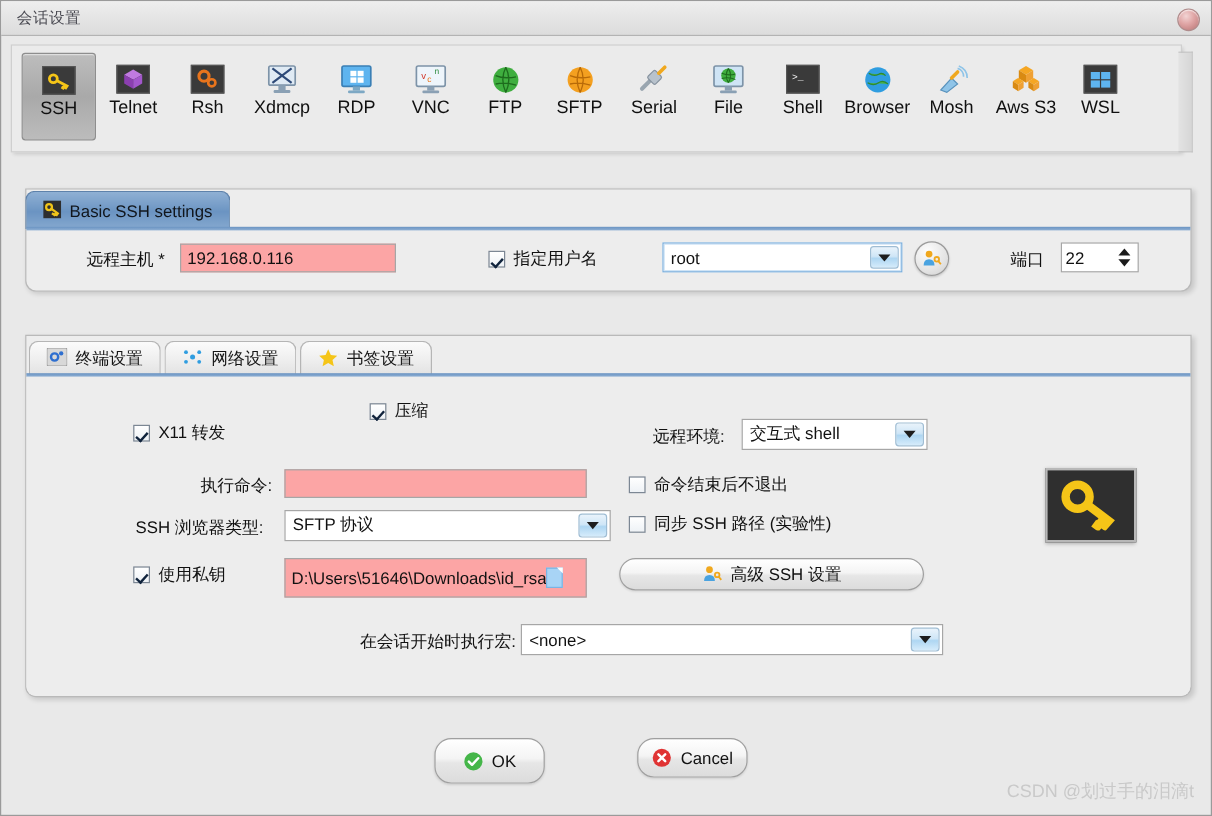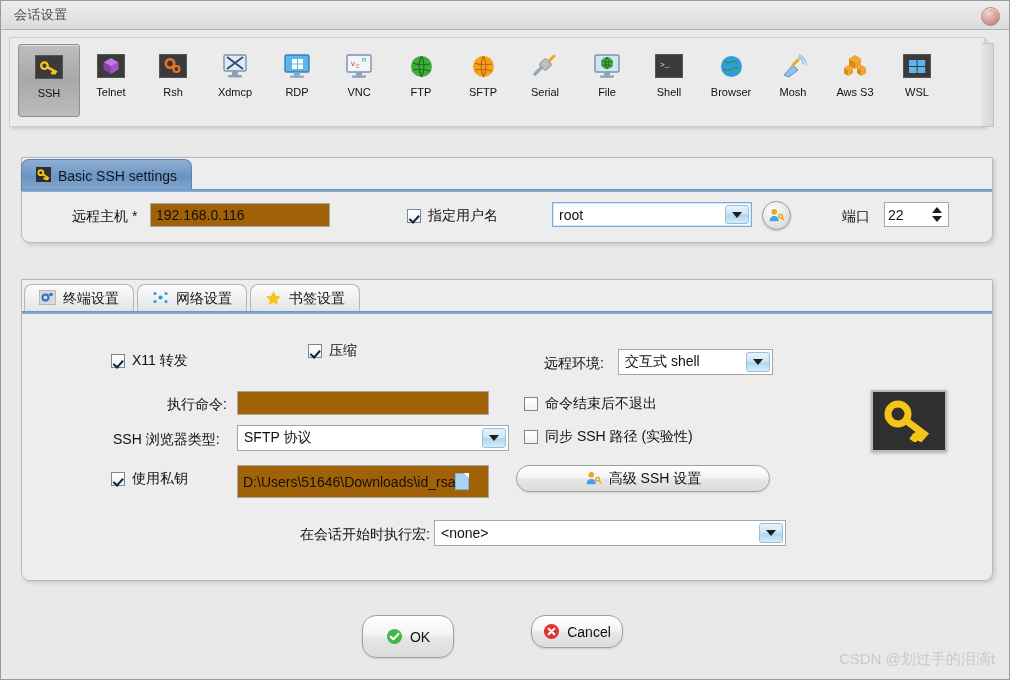--- a/index.html
+++ b/index.html
@@ -27,21 +27,21 @@
   .toolbar{position:absolute;left:0;top:0;width:976px;height:90px;
     background:#ebebeb;border:1px solid #cfcfcf;box-sizing:border-box;
     box-shadow:2px 2px 3px rgba(0,0,0,.13);}
   .toolbar-inner{display:flex;align-items:flex-start;height:100%;padding:6px 2px 0 8px;box-sizing:border-box;}
   .proto{width:62px;display:flex;flex-direction:column;align-items:center;
     padding-top:7px;border-radius:3px;cursor:default;}
   .proto.sel{background:linear-gradient(to bottom,#bdbdbd 0%,#a9a9a9 50%,#bcbcbc 100%);
     border:1px solid #8e8e8e;box-shadow:inset 0 1px 0 rgba(255,255,255,.5);
     height:73px;box-sizing:border-box;}
   .proto .ico{width:30px;height:30px;display:flex;align-items:center;justify-content:center;}
-  .proto .lbl{margin-top:5px;font-size:11px;color:#101010;white-space:nowrap;}
+  .proto .lbl{font-size:15px;color:#101010;white-space:nowrap;}
   .tile{width:28px;height:24px;background:#3a3a3a;border:1px solid #555;
         display:flex;align-items:center;justify-content:center;box-sizing:border-box;}
   .scrollnub{position:absolute;right:0;top:6px;width:12px;height:84px;
     background:linear-gradient(to right,#e3e3e3,#d6d6d6);border:1px solid #c4c4c4;
     border-left:none;box-sizing:border-box;}
 
   
   .panel{position:absolute;background:#ededed;border:1px solid #b9b9b9;
     border-radius:0 0 9px 9px;box-sizing:border-box;
     box-shadow:2px 2px 4px rgba(0,0,0,.14);}
@@ -53,21 +53,21 @@
     color:#11161c;border-color:#5e82ab;height:32px;}
   .tab.inactive{background:linear-gradient(to bottom,#fbfbfb 0%,#eeeeee 55%,#e2e2e2 100%);
     color:#161616;border-color:#b5b5b5;}
   .tab .tlbl{white-space:nowrap;}
   .panelbody{position:absolute;left:0;right:0;bottom:0;}
   .blueline{position:absolute;left:0;right:0;height:3px;
     background:linear-gradient(to bottom,#6a93c2,#8fb0d4);}
 
   
   .lab{font-size:14px;color:#111;white-space:nowrap;}
-  .tf{background:#a16207;border:1px solid #a6a6a6;box-sizing:border-box;
+  .tf{background:#fca5a5;border:1px solid #a6a6a6;box-sizing:border-box;
     font-size:14px;color:#111;padding:0 5px;display:flex;align-items:center;
     font-family:"Liberation Sans",sans-serif;}
   .combo{background:#ffffff;border:1px solid #a6a6a6;box-sizing:border-box;
     display:flex;align-items:center;font-size:14px;color:#111;padding-left:6px;
     position:relative;}
   .combo.focus{border:1px solid #7aaedc;box-shadow:inset 0 0 0 1px #cfe4f6;}
   .arrowbtn{position:absolute;right:2px;top:2px;bottom:2px;width:24px;
     background:linear-gradient(to bottom,#e9f3fb 0%,#cfe6f7 45%,#aed6f2 55%,#d6ecfb 100%);
     border:1px solid #9fbdd4;border-radius:3px;box-sizing:border-box;
     display:flex;align-items:center;justify-content:center;}
@@ -368,21 +368,21 @@
         </div>
       </div>
     <div class="blueline" style="top:31px;"></div>
     <div class="panelbody" style="top:34px;background:#ededed;border-radius:0 0 8px 8px;">
 
       <div class="cbrow" style="position:absolute;left:89px;top:38px;">
         <span class="cb on"></span>
         <span class="lab">X11 转发</span>
       </div>
 
-      <div class="cbrow" style="position:absolute;left:286px;top:28px;">
+      <div class="cbrow" style="position:absolute;left:286px;top:20px;">
         <span class="cb on"></span>
         <span class="lab">压缩</span>
       </div>
 
       <div class="lab" style="position:absolute;left:145px;top:82px;">执行命令:</div>
       <div class="tf" style="position:absolute;left:215px;top:77px;width:252px;height:24px;">
         <span></span>
       </div>
 
       <div class="lab" style="position:absolute;left:91px;top:117px;">SSH 浏览器类型:</div>
@@ -441,21 +441,21 @@
       <div class="lab" style="position:absolute;left:278px;top:212px;">在会话开始时执行宏:</div>
       <div class="combo" style="position:absolute;left:412px;top:206px;width:352px;height:26px;">
         <span>&lt;none&gt;</span>
         <span class="arrowbtn">
             <span class="caret"></span>
           </span>
       </div>
     </div>
   </div>
 
-  <div class="gbtn" style="position:absolute;left:361px;top:614px;width:92px;height:43px;">
+  <div class="gbtn" style="position:absolute;left:361px;top:614px;width:92px;height:38px;">
     <svg width="17" height="17" viewBox="0 0 18 18">
         <circle cx="9" cy="9" r="8" fill="#45b649"></circle>
         <path d="M5 9.2 L7.8 12 L13.2 6.2" stroke="#ffffff" stroke-width="2.2" fill="none" stroke-linecap="round" stroke-linejoin="round"></path>
       </svg>
     <span>OK</span>
   </div>
   <div class="gbtn" style="position:absolute;left:530px;top:614px;width:92px;height:33px;">
     <svg width="17" height="17" viewBox="0 0 18 18">
         <circle cx="9" cy="9" r="8" fill="#e03434"></circle>
         <path d="M6 6 L12 12 M12 6 L6 12" stroke="#ffffff" stroke-width="2.2" stroke-linecap="round"></path>

